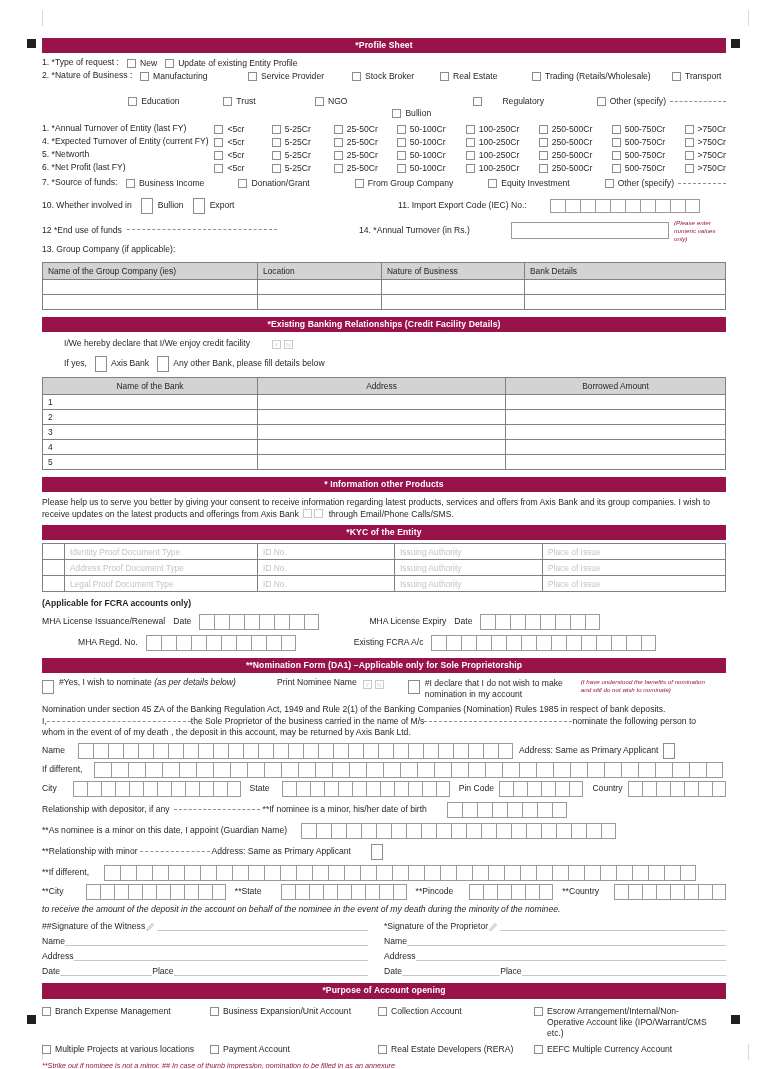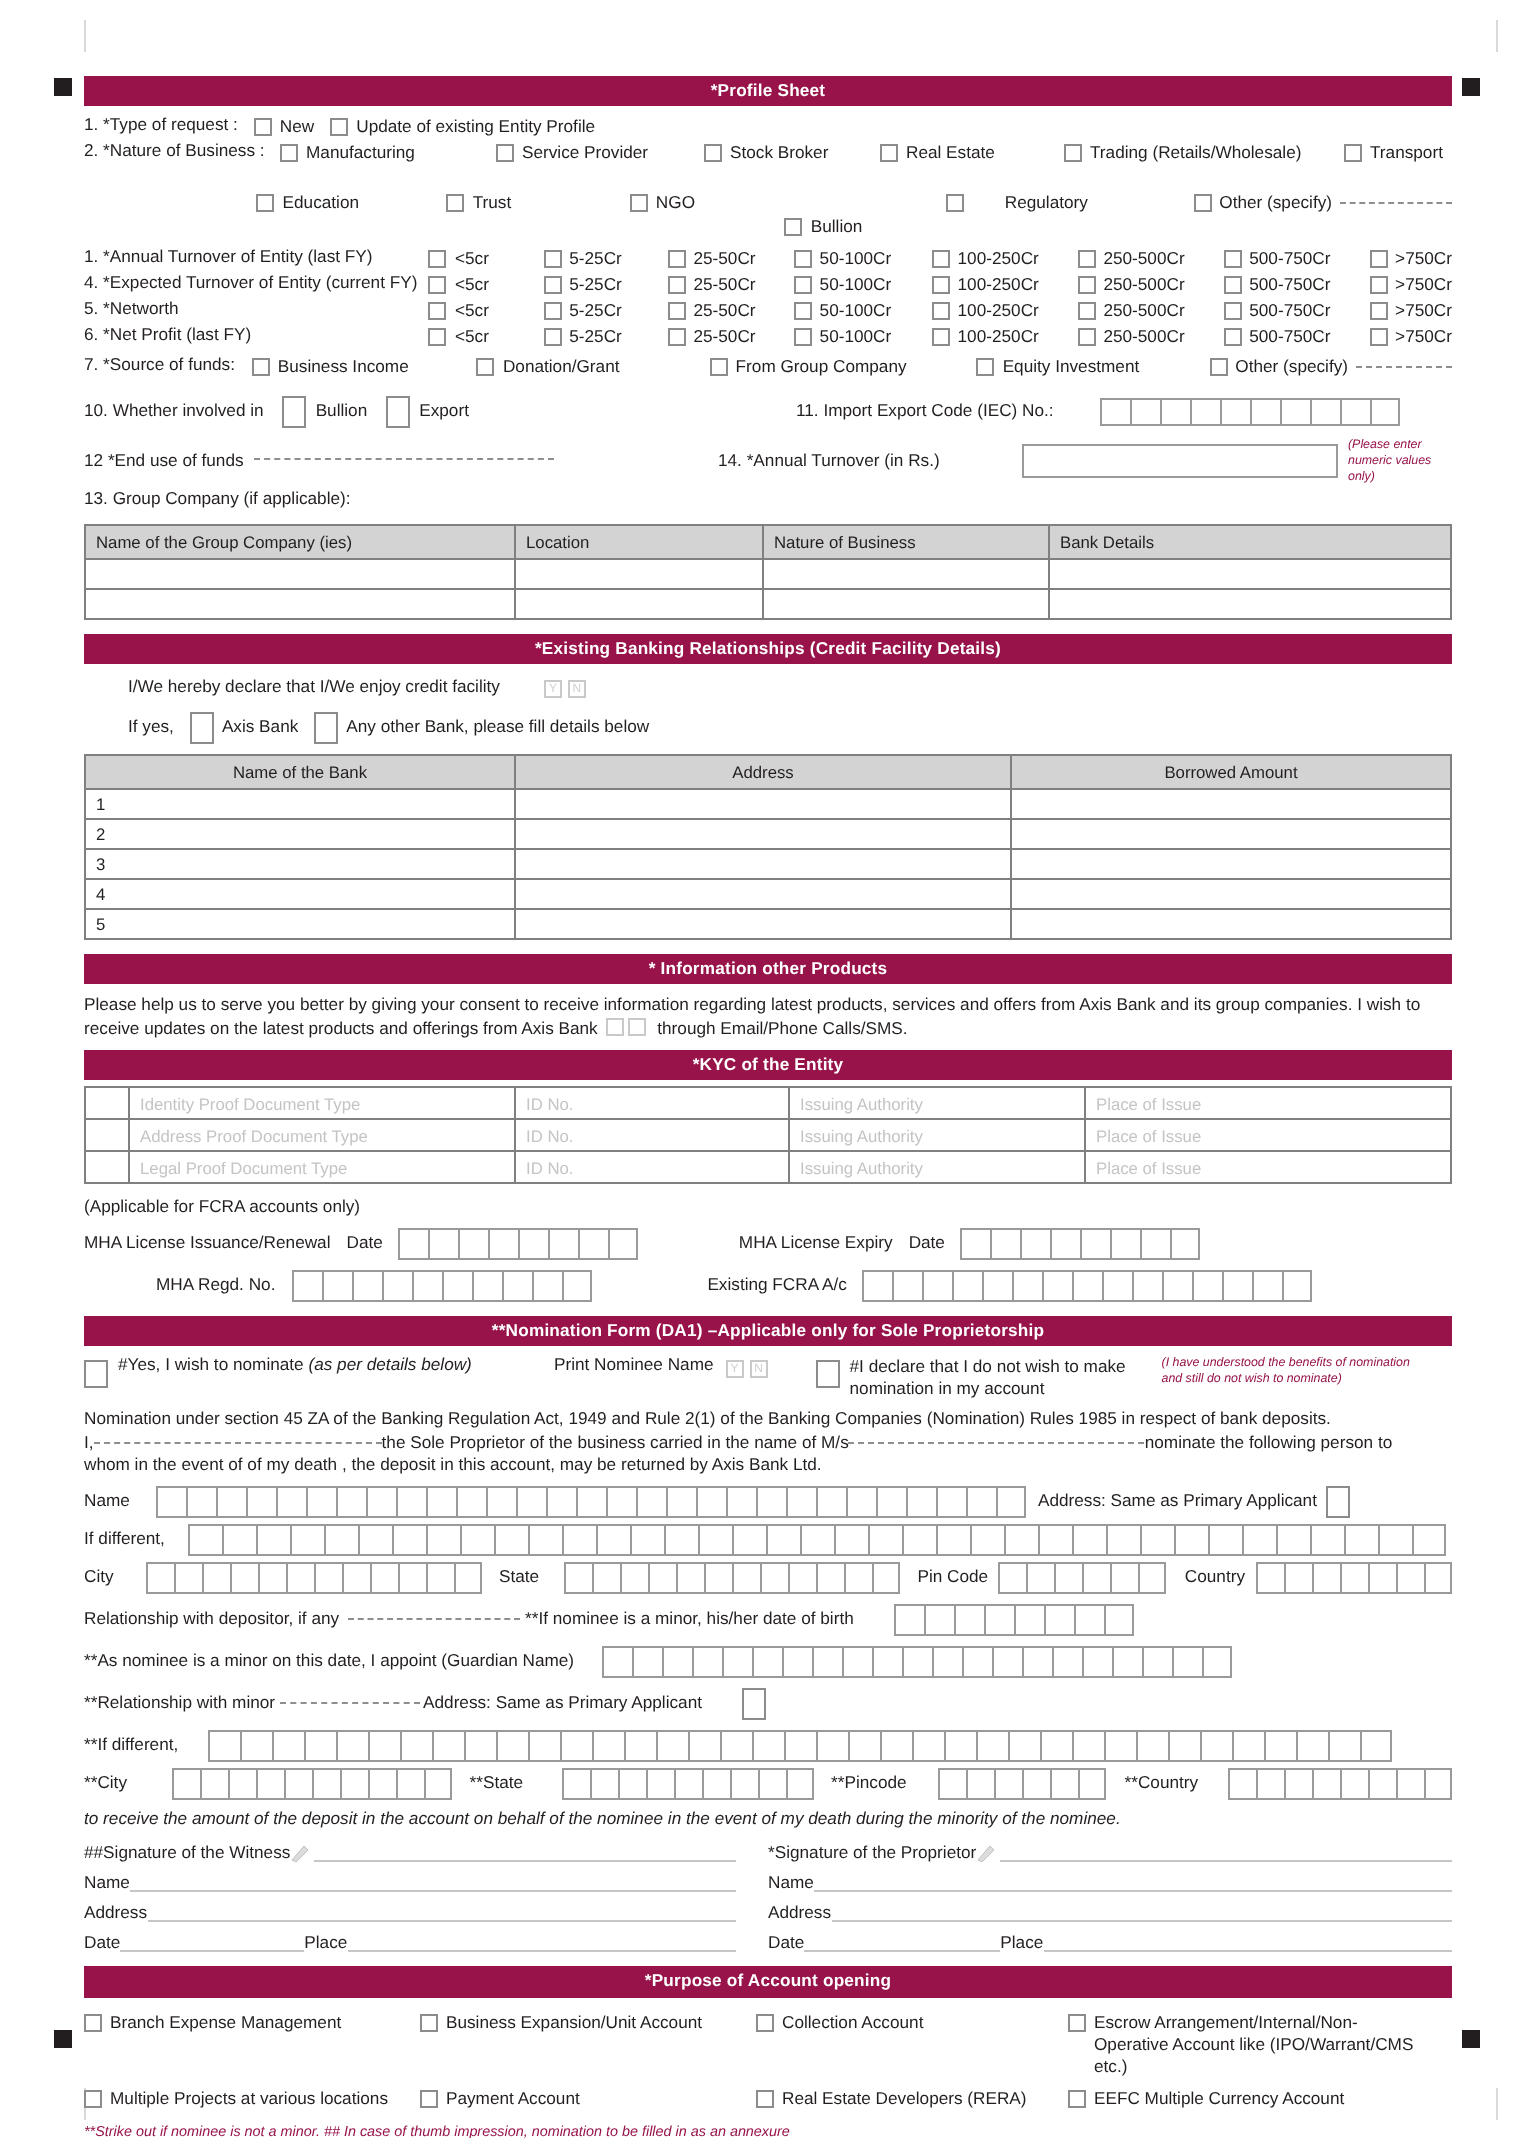--- a/index.html
+++ b/index.html
@@ -38,21 +38,21 @@
     font-size:8.6px;
     font-weight:bold;
     letter-spacing:.1px;
     padding:3px 0 3px;
     line-height:1.05;
     margin:0;
   }
 
   .row { display:flex; align-items:center; }
   .lbl { font-size:8.6px; line-height:1.15; white-space:nowrap; }
-  .lbl-b { font-weight:normal; }
+  .lbl-b { font-weight:bold; }
 
   
   .cb {
     width:9px; height:9px;
     border:1px solid #8c8c8c;
     background:#fff;
     display:inline-block;
     flex:0 0 auto;
   }
   .cb.faint { border-color:#c9c9c9; }

